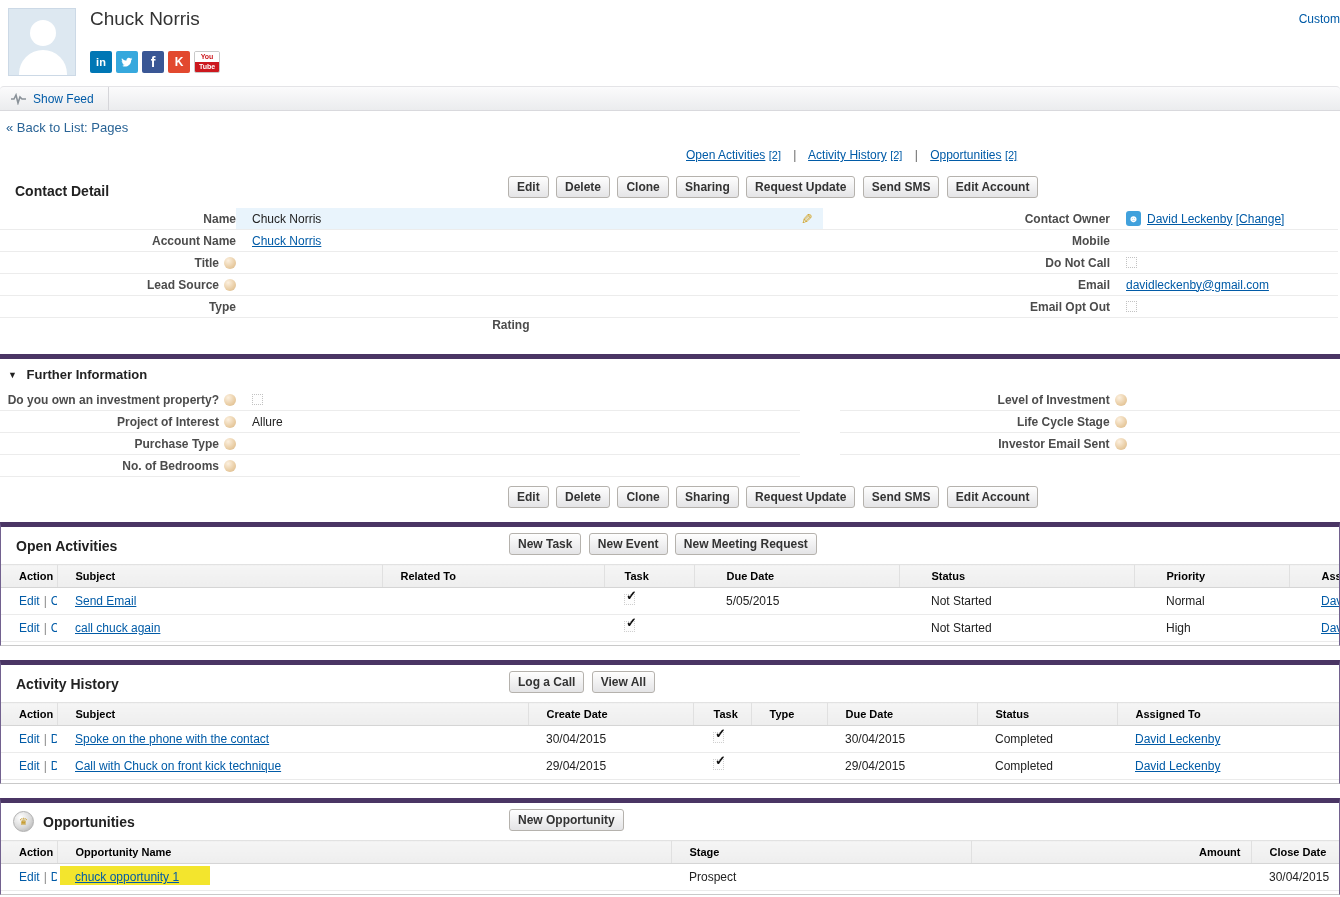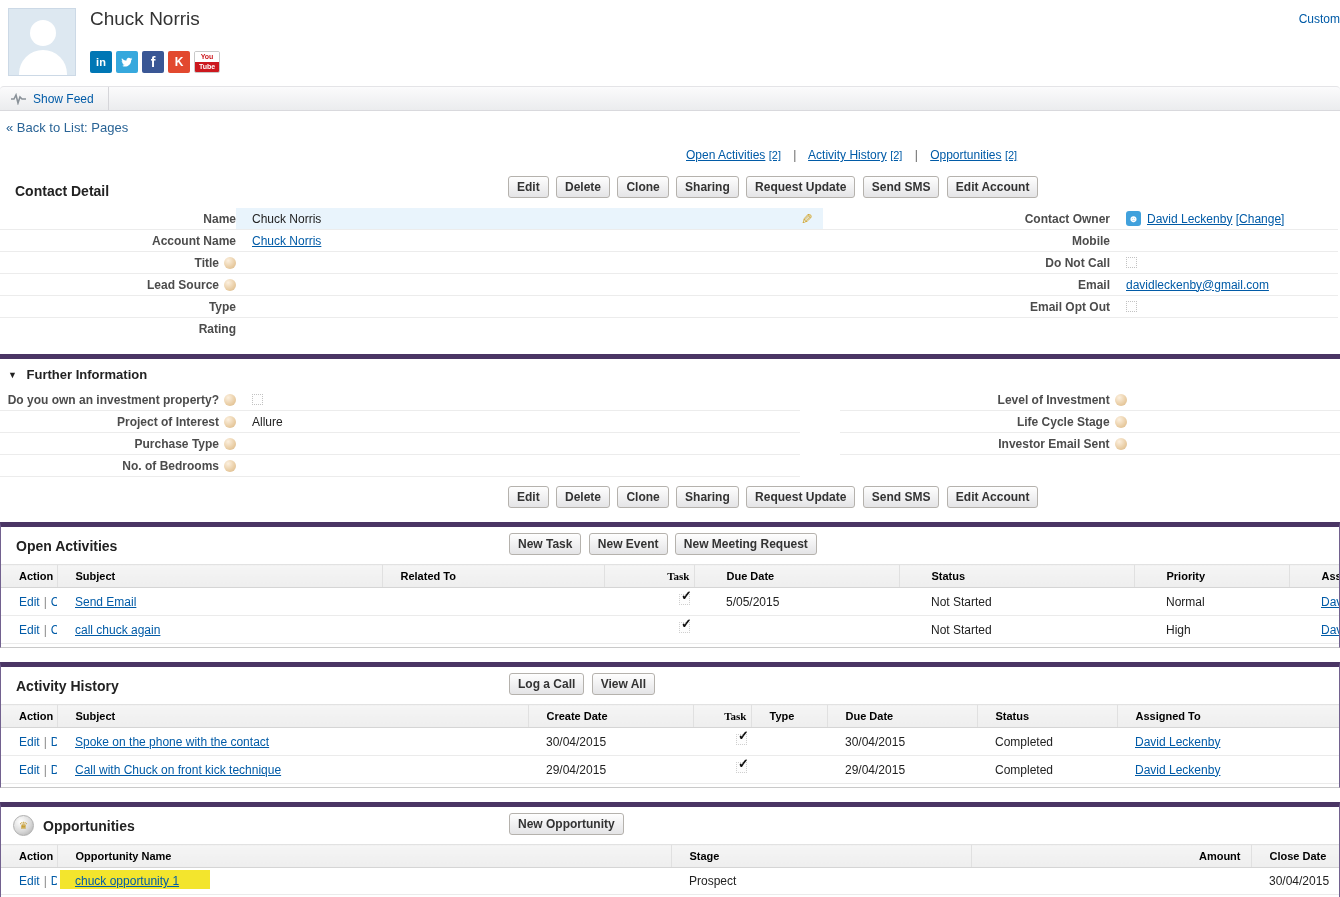--- a/index.html
+++ b/index.html
@@ -43,21 +43,21 @@
   
   .detail-header { position: relative; height: 26px; margin-top: 14px; }
   .detail-title { position: absolute; left: 15px; top: 7px; font-size: 14px; font-weight: bold; }
   .btn-row { position: absolute; left: 508px; top: 0; white-space: nowrap; }
   .btn { display: inline-block; margin-right: 4px; padding: 3px 8px; font-size: 12px; font-weight: bold; color: #333; background: linear-gradient(#fefefe, #e4e4e6); border: 1px solid #b5b2ad; border-radius: 3px; cursor: pointer; }
 
   .fields { display: flex; align-items: flex-start; margin-top: 6px; }
   .fcol.left { width: 823px; }
   .fcol.right { width: 515px; }
   .frow { display: flex; align-items: center; height: 22px; border-bottom: 1px solid #ececec; }
-  .frow.last { border-bottom: none; }
+  .frow.last { border-bottom: none; flex-direction: column; }
   .flabel { text-align: right; font-weight: bold; color: #4c4c4c; font-size: 12px; white-space: nowrap; }
   .left .flabel { width: 236px; }
   .right .flabel { width: 287px; }
   .fvalue { flex: 1; padding-left: 16px; display: flex; align-items: center; height: 100%; }
   .fvalue.name-hl { background: #e9f4fc; }
   .pencil { margin-left: auto; margin-right: 10px; color: #cf9e1c; font-size: 14px; transform: scaleX(-1); cursor: pointer; }
   .help-icon { display: inline-block; width: 12px; height: 12px; border-radius: 50%; background: radial-gradient(circle at 35% 30%, #fcf0df, #e9cda4 60%, #d9b684); margin-left: 5px; vertical-align: -2px; cursor: pointer; }
   .cbx { display: inline-block; width: 11px; height: 11px; border: 1px dotted #c2c2c2; background: #fefefe; }
   .owner-icon { display: inline-flex; width: 15px; height: 15px; border-radius: 3px; background: #41a1dc; color: #fff; font-size: 10px; align-items: center; justify-content: center; margin-right: 6px; }
 
@@ -72,21 +72,21 @@
   .sec-header { position: relative; height: 37px; }
   .sec-title { position: absolute; left: 15px; top: 11px; font-size: 14px; font-weight: bold; }
   .sec-title.with-icon { left: 42px; }
   .coin { position: absolute; left: 12px; top: 8px; width: 21px; height: 21px; border-radius: 50%; background: radial-gradient(circle at 35% 30%, #ffffff, #d9d9d9 55%, #a8a8a8); border: 1px solid #b0b0b0; display: flex; align-items: center; justify-content: center; color: #c59a2a; font-size: 10px; }
   .sec-btns { position: absolute; left: 508px; top: 6px; white-space: nowrap; }
 
   table { width: 100%; border-collapse: collapse; table-layout: fixed; }
   th { background: linear-gradient(#f5f5f5, #eeeeee); font-size: 11px; font-weight: bold; color: #000; text-align: left; padding: 5px 4px 5px 18px; border-top: 1px solid #e2e2e2; border-bottom: 1px solid #d5d5d5; overflow: hidden; white-space: nowrap; }
   th + th { border-left: 1px solid #e0e0e0; }
   td { padding: 6px 4px 6px 18px; border-bottom: 1px solid #ebebeb; font-size: 12px; overflow: hidden; white-space: nowrap; }
-  th.center, td.center { text-align: right; padding-left: 0; font-family: Liberation Serif, serif; }
+  th.center, td.center { text-align: left; padding-left: 20px; }
   th.right, td.right { text-align: right; padding-right: 10px; }
   th.pad32, td.pad32 { padding-left: 32px; }
   .sep { color: #888; margin: 0 4px; }
   .task-box { position: relative; display: inline-block; width: 11px; height: 11px; border: 1px dotted #cfcfcf; background: #fdfdfd; }
   .task-check { position: absolute; left: 1px; top: -7px; font-size: 13px; font-weight: bold; color: #111; }
   td.name-cell { position: relative; }
   td.name-cell a { position: relative; z-index: 1; }
   .marker { position: absolute; left: 3px; top: 2px; width: 150px; height: 19px; background: #f3e52d; }
 </style>
 </head>

